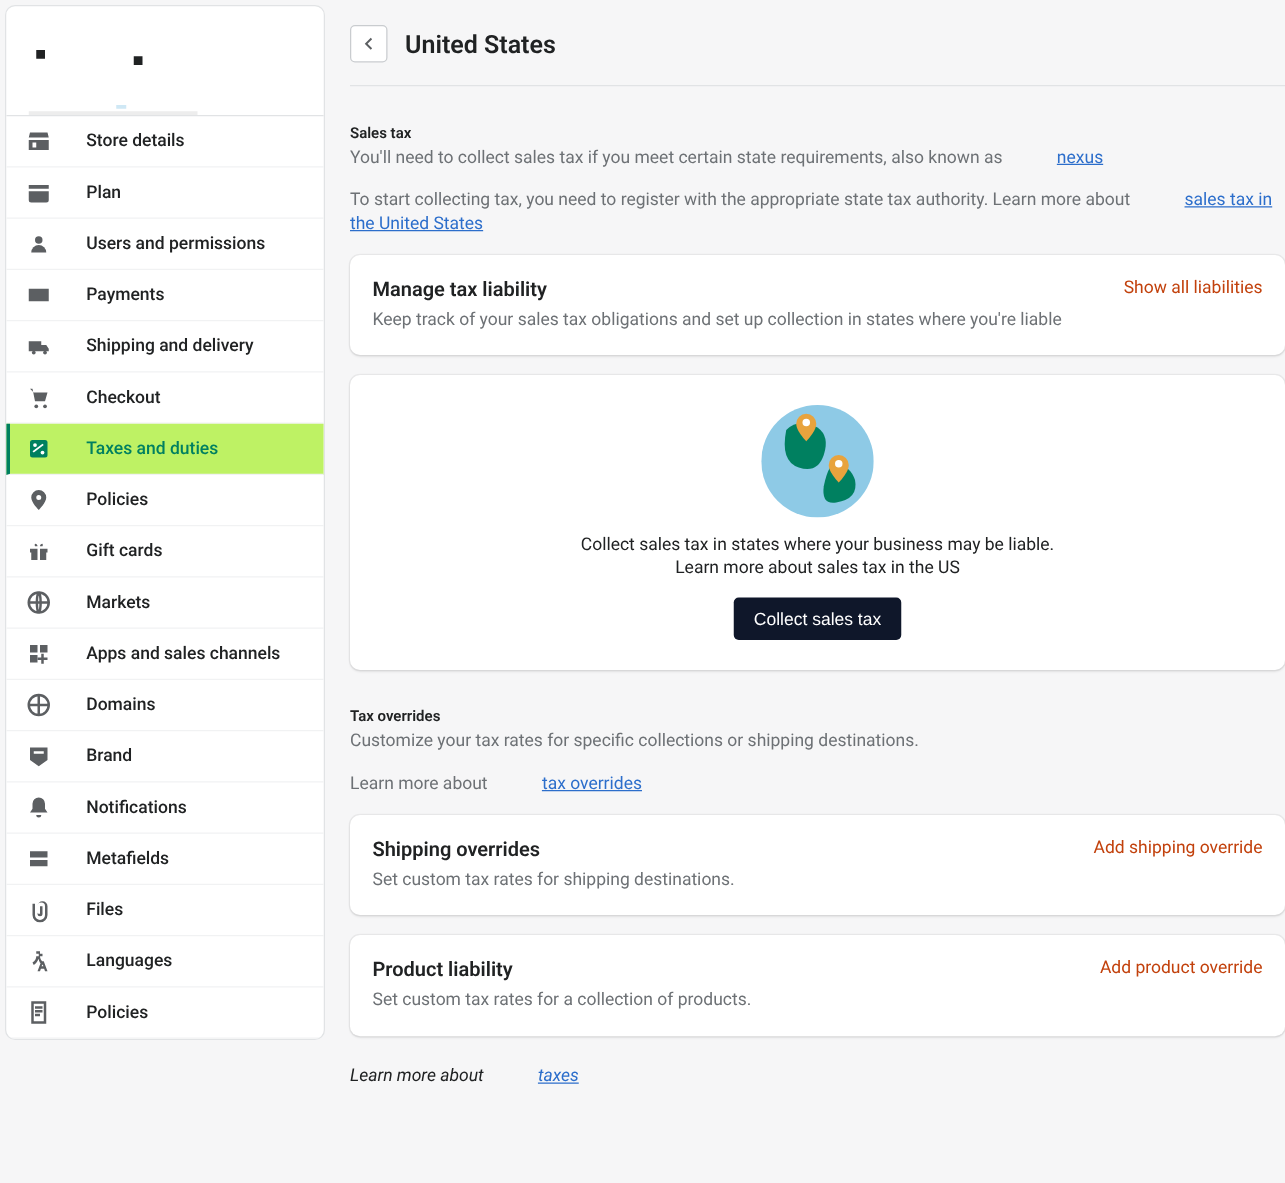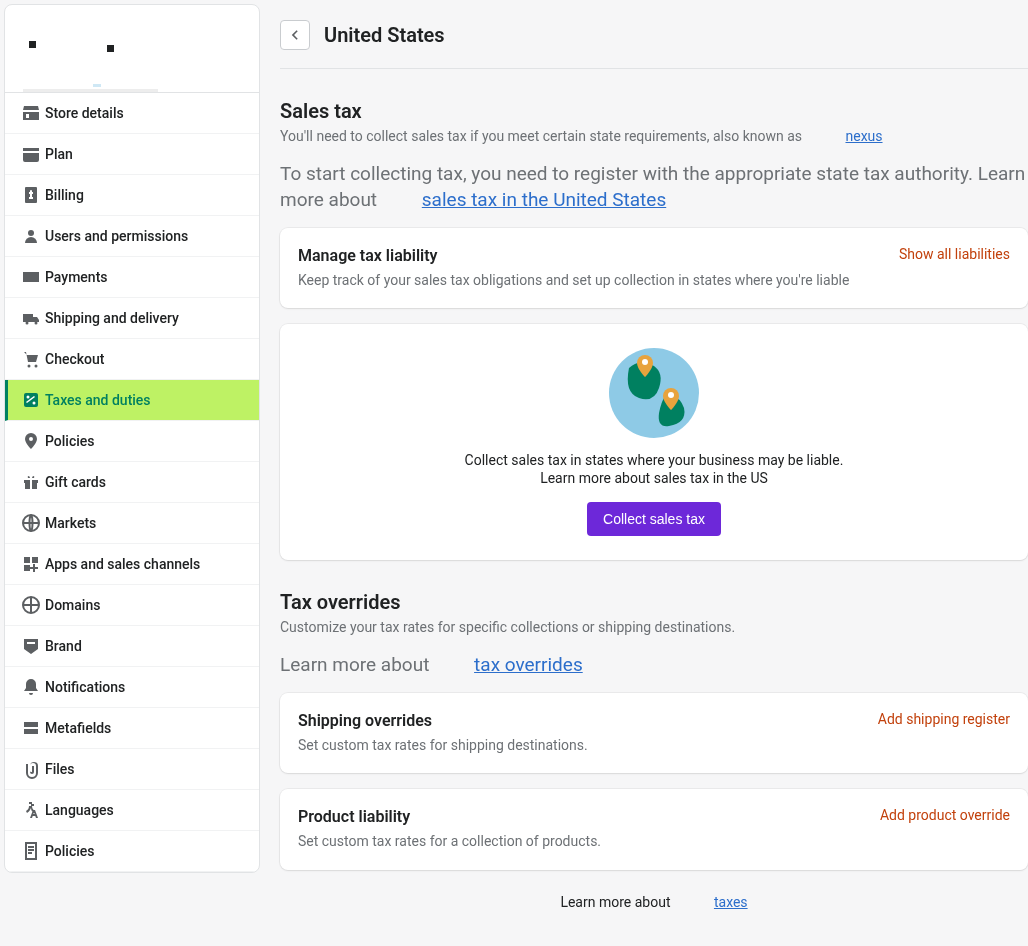--- a/index.html
+++ b/index.html
@@ -34,21 +34,21 @@
     .sidebar-scroll-header .sq2 { width:7px; height:7px; background:#202223; display:inline-block; position:absolute; left:102px; top:40px;}
     .sidebar-scroll-header .bar { position:absolute; left:18px; bottom:0; width:135px; height:3px; background:#ededed; }
     .sidebar-scroll-header .knob { position:absolute; left:88px; bottom:5px; width:8px; height:3px; background:#cfe8f5; }
     .nav-list { list-style: none; }
     .nav-item {
       display: flex;
       align-items: center;
       padding: 10px 16px;
       border-bottom: 1px solid #f1f2f3;
       cursor: pointer;
-      gap: 4px;
+      gap: 28px;
       color: #202223;
       font-weight: 500;
     }
     .nav-item.active {
       color: #008060;
       border-left: 3px solid #008060;
       padding-left: 13px;
       background: #bef264;
     }
     .nav-icon { width: 20px; height: 20px; display:flex; align-items:center; justify-content:center; flex-shrink:0; }
@@ -74,47 +74,47 @@
       border: 1px solid #c9cccf;
       border-radius: 4px;
       background: #fff;
       display: flex; align-items: center; justify-content: center;
       cursor: pointer;
     }
     .back-btn svg { width:16px; height:16px; fill:#5c5f62; }
     .page-title { font-size: 20px; font-weight: 600; }
 
     .section { margin-bottom: 30px; max-width: 748px; }
-    .section-title { font-size: 20px; font-weight: 600; margin-bottom: 4px; }
+    .section-title { font-size: 12px; font-weight: 600; margin-bottom: 4px; }
     .section-desc { color: #6d7175; font-size: 14px; margin-bottom: 14px; line-height:1.4; }
     .section-desc a, .helper-text a, .footer-link a { color: #2c6ecb; text-decoration: underline; cursor:pointer;padding-left:40px; }
-    .helper-text { color:#6d7175; font-size:19px; margin-bottom:14px; line-height:1.4;}
+    .helper-text { color:#6d7175; font-size:14px; margin-bottom:14px; line-height:1.4;}
 
     .card {
       background: #fff;
       border-radius: 8px;
       box-shadow: 0 0 0 1px rgba(0,0,0,0.05), 0 1px 2px rgba(0,0,0,0.08);
       padding: 18px 18px;
       margin-bottom: 16px;
     }
     .card-header { display: flex; justify-content: space-between; align-items: flex-start; margin-bottom: 6px; }
     .card-title { font-size: 16px; font-weight: 600; }
     .card-action { color:#c2410c; cursor:pointer; font-size:14px; }
     .card-desc { color:#6d7175; font-size:14px; line-height:1.4; }
 
     .hero-card { text-align: center; padding: 24px 18px 24px; }
     .hero-illust { display:flex; justify-content:center; margin-bottom:14px; }
     .hero-text { color:#202223; font-size:14px; margin-bottom:2px; }
     .hero-sub { color:#202223; font-size:14px; margin-bottom:16px; }
     .primary-btn {
-      background:#6d28d9; color:#fff; border:none; border-radius:4px;
+      background:#0f172a; color:#fff; border:none; border-radius:4px;
       padding:9px 16px; font-size:14px; font-weight:500; cursor:pointer;
     }
 
-    .footer-link { text-align:center; color:#202223; font-size:14px; margin-top:24px; }
+    .footer-link { text-align:left; color:#202223; font-size:14px; margin-top:24px;font-style:italic; }
   </style>
 </head>
 <body>
 
 <div class="sidebar">
   <div class="sidebar-scroll-header">
     <span class="sq"></span><span class="sq2"></span>
     <div class="knob"></div><div class="bar"></div>
   </div>
   <ul class="nav-list">
@@ -127,28 +127,20 @@
         </span>
       <span>Store details</span>
     </li>
     <li class="nav-item">
       <span class="nav-icon">
           <svg viewBox="0 0 20 20">
             <path d="M2 4h16v3H2V4zm0 5h16v7a2 2 0 01-2 2H4a2 2 0 01-2-2V9z"></path>
           </svg>
         </span>
       <span>Plan</span>
-    </li>
-    <li class="nav-item">
-      <span class="nav-icon">
-          <svg viewBox="0 0 20 20">
-            <path d="M5 2h10a1 1 0 011 1v14a1 1 0 01-1 1H5a1 1 0 01-1-1V3a1 1 0 011-1zm5 3a1 1 0 00-1 1v1H8v2h1v3H8v2h4v-2h-1V9h1V7h-1V6a1 1 0 00-1-1z"></path>
-          </svg>
-        </span>
-      <span>Billing</span>
     </li>
     <li class="nav-item">
       <span class="nav-icon">
           <svg viewBox="0 0 20 20">
             <circle cx="10" cy="7" r="3"></circle>
             <path d="M4 17a6 6 0 0112 0H4z"></path>
           </svg>
         </span>
       <span>Users and permissions</span>
     </li>
@@ -340,21 +332,21 @@
   <div class="section">
     <div class="section-title">Tax overrides</div>
     <div class="section-desc">Customize your tax rates for specific collections or shipping destinations.</div>
     <div class="helper-text">
       <span>Learn more about </span><a>tax overrides</a>
     </div>
 
     <div class="card">
       <div class="card-header">
         <div class="card-title">Shipping overrides</div>
-        <a class="card-action">Add shipping register</a>
+        <a class="card-action">Add shipping override</a>
       </div>
       <div class="card-desc">Set custom tax rates for shipping destinations.</div>
     </div>
 
     <div class="card">
       <div class="card-header">
         <div class="card-title">Product liability</div>
         <a class="card-action">Add product override</a>
       </div>
       <div class="card-desc">Set custom tax rates for a collection of products.</div>

